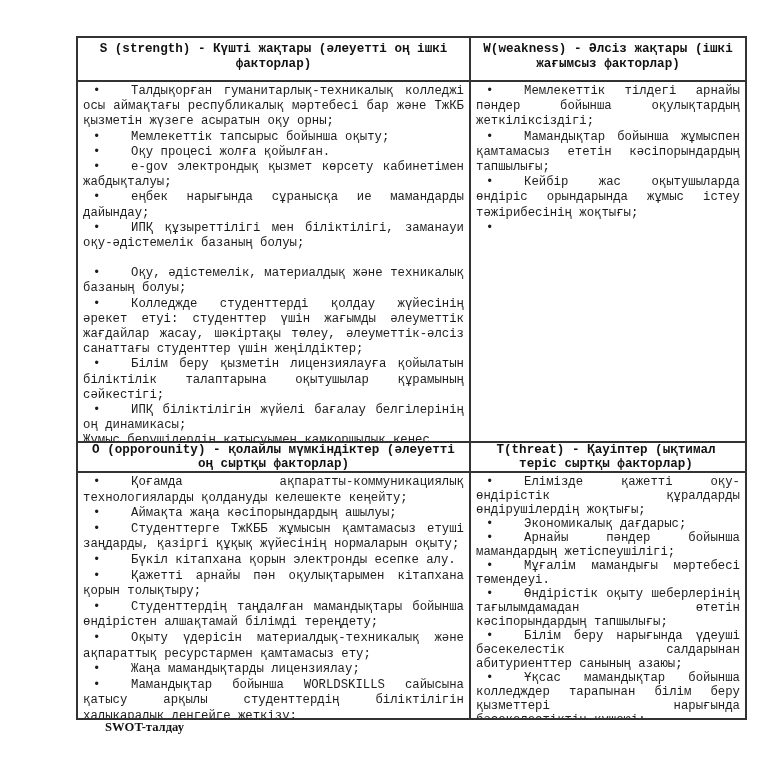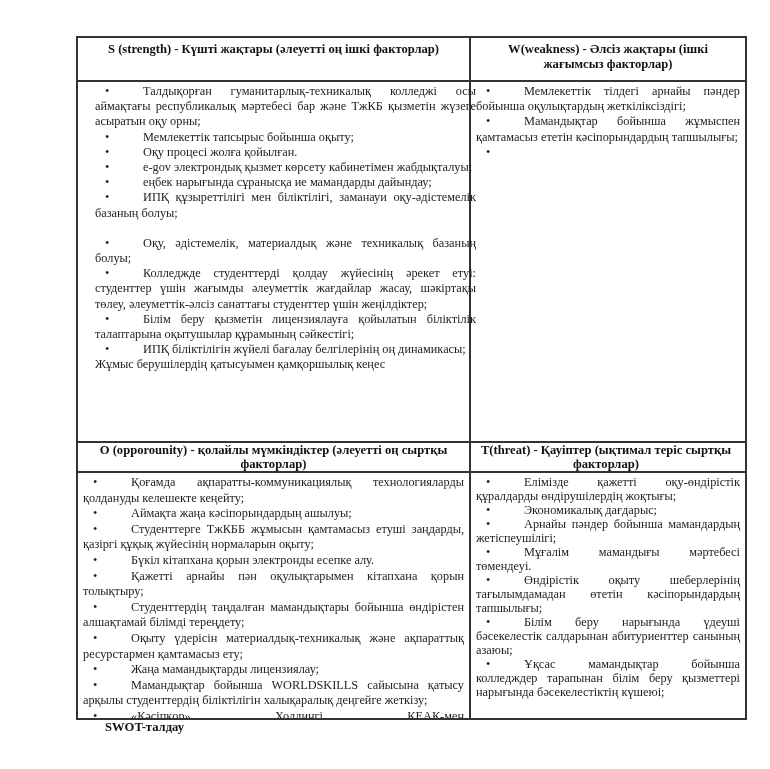--- a/index.html
+++ b/index.html
@@ -1,19 +1,19 @@
 <!DOCTYPE html>
 <html><head>
   <meta charset="utf-8">
   <style>
     html, body { margin: 0; padding: 0; background: #ffffff; }
     body { width: 770px; height: 769px; position: relative; overflow: hidden;
       font-family: "Liberation Serif", "DejaVu Serif", serif; color: #1a1a1a; }
     .table { position: absolute; left: 76px; top: 36px; width: 671px; height: 684px;
-      border: 2px solid #333; box-sizing: border-box; }
+      border: 2px solid #333; box-sizing: border-box; font-family: Liberation Mono, monospace; }
     .vline { position: absolute; left: 391px; top: 0; bottom: 0; width: 0; border-left: 2px solid #333; }
     .hline { position: absolute; left: 0; right: 0; height: 0; border-top: 2px solid #333; }
     .cell { position: absolute; overflow: hidden; box-sizing: border-box; }
     .head { font-weight: bold; text-align: center; font-size: 12.6px; line-height: 15px; padding: 4px 8px 0 8px; color: #111; }
     .body { font-size: 12.3px; line-height: 15.2px; text-align: justify; padding: 2px 5px 0 5px; color: #1d1d1d; }
     .item { margin: 0; text-align: justify; text-align-last: left; }
     .bullet { display: inline-block; width: 48px; padding-left: 10px; box-sizing: border-box; }
     .item.gap { margin-top: 15px; }
     .caption { position: absolute; left: 105px; top: 720px; font-weight: bold; font-size: 12.6px; color: #111; }
   </style>
@@ -23,37 +23,38 @@
 <div class="table">
   <div class="vline"></div>
   <div class="hline" style="top:42px;"></div>
   <div class="hline" style="top:403px;"></div>
   <div class="hline" style="top:433px;"></div>
 
   <div class="cell head" style="left:0; top:0; width:391px; height:42px;">S (strength) - Күшті жақтары (әлеуетті оң ішкі факторлар)</div>
 
   <div class="cell head" style="left:393px; top:0; width:274px; height:40px;">W(weakness) - Әлсіз жақтары (ішкі жағымсыз факторлар)</div>
 
-  <div class="cell body" style="left:12px; top:44px; width:391px; height:359px;">
+  <div class="cell body" style="left:0; top:44px; width:391px; height:359px;">
     <p class="item"><span class="bullet">•</span><span>Талдықорған гуманитарлық-техникалық колледжі осы аймақтағы республикалық мәртебесі бар және ТжКБ қызметін жүзеге асыратын оқу орны;</span></p>
     <p class="item"><span class="bullet">•</span><span>Мемлекеттік тапсырыс бойынша оқыту;</span></p>
     <p class="item"><span class="bullet">•</span><span>Оқу процесі жолға қойылған.</span></p>
     <p class="item"><span class="bullet">•</span><span>e-gov электрондық қызмет көрсету кабинетімен жабдықталуы;</span></p>
     <p class="item"><span class="bullet">•</span><span>еңбек нарығында сұранысқа ие мамандарды дайындау;</span></p>
     <p class="item"><span class="bullet">•</span><span>ИПҚ құзыреттілігі мен біліктілігі, заманауи оқу-әдістемелік базаның болуы;</span></p>
     <p class="item gap"><span class="bullet">•</span><span>Оқу, әдістемелік, материалдық және техникалық базаның болуы;</span></p>
     <p class="item"><span class="bullet">•</span><span>Колледжде студенттерді қолдау жүйесінің әрекет етуі: студенттер үшін жағымды әлеуметтік жағдайлар жасау, шәкіртақы төлеу, әлеуметтік-әлсіз санаттағы студенттер үшін жеңілдіктер;</span></p>
     <p class="item"><span class="bullet">•</span><span>Білім беру қызметін лицензиялауға қойылатын біліктілік талаптарына оқытушылар құрамының сәйкестігі;</span></p>
     <p class="item"><span class="bullet">•</span><span>ИПҚ біліктілігін жүйелі бағалау белгілерінің оң динамикасы;</span></p>
     <p class="item" style="text-align:left;">Жұмыс берушілердің қатысуымен қамқоршылық кеңес</p>
   </div>
 
   <div class="cell body" style="left:393px; top:44px; width:274px; height:359px;">
     <p class="item"><span class="bullet">•</span><span>Мемлекеттік тілдегі арнайы пәндер бойынша оқулықтардың жеткіліксіздігі;</span></p>
     <p class="item"><span class="bullet">•</span><span>Мамандықтар бойынша жұмыспен қамтамасыз ететін кәсіпорындардың тапшылығы;</span></p>
+    <p class="item"><span class="bullet">•</span><span>Кейбір жас оқытушыларда өндіріс орындарында жұмыс істеу тәжірибесінің жоқтығы;</span></p>
     <p class="item"><span class="bullet">•</span><span></span></p>
   </div>
 
   <div class="cell head" style="left:0; top:405px; width:391px; height:28px; padding-top:1px; line-height:13.5px;">O (opporounity) - қолайлы мүмкіндіктер (әлеуетті оң сыртқы факторлар)</div>
 
   <div class="cell head" style="left:391px; top:405px; width:274px; height:44px; padding-top:1px; line-height:13.5px;">T(threat) - Қауіптер (ықтимал теріс сыртқы факторлар)</div>
 
   <div class="cell body" style="left:0; top:435px; width:391px; height:245px; line-height:15.6px;">
     <p class="item"><span class="bullet">•</span><span>Қоғамда ақпаратты-коммуникациялық технологияларды қолдануды келешекте кеңейту;</span></p>
     <p class="item"><span class="bullet">•</span><span>Аймақта жаңа кәсіпорындардың ашылуы;</span></p>

